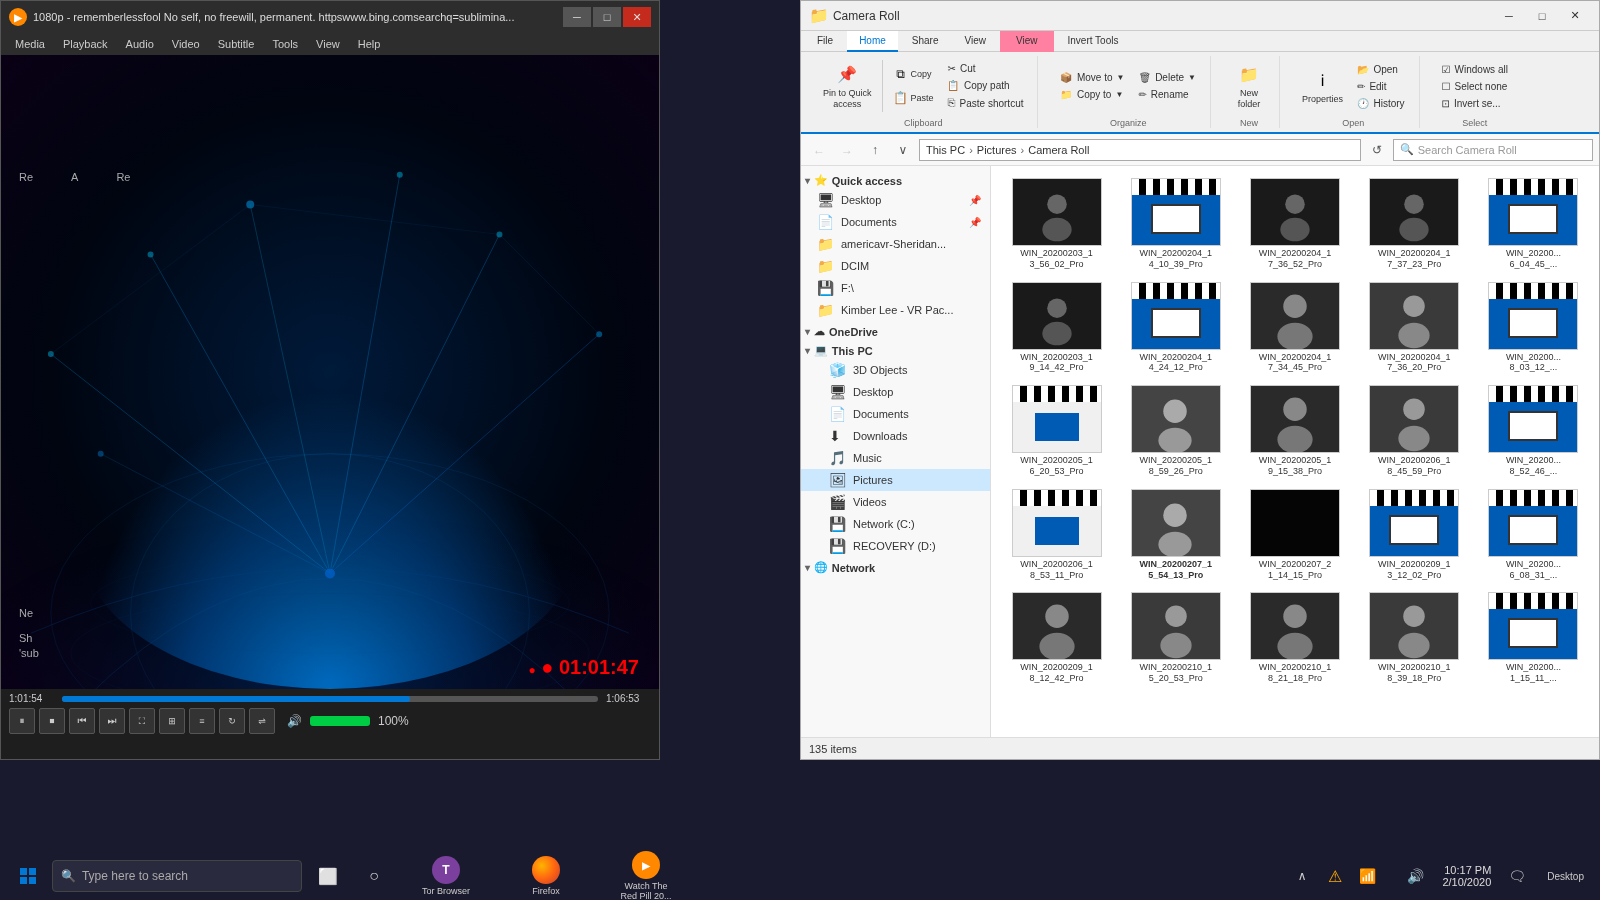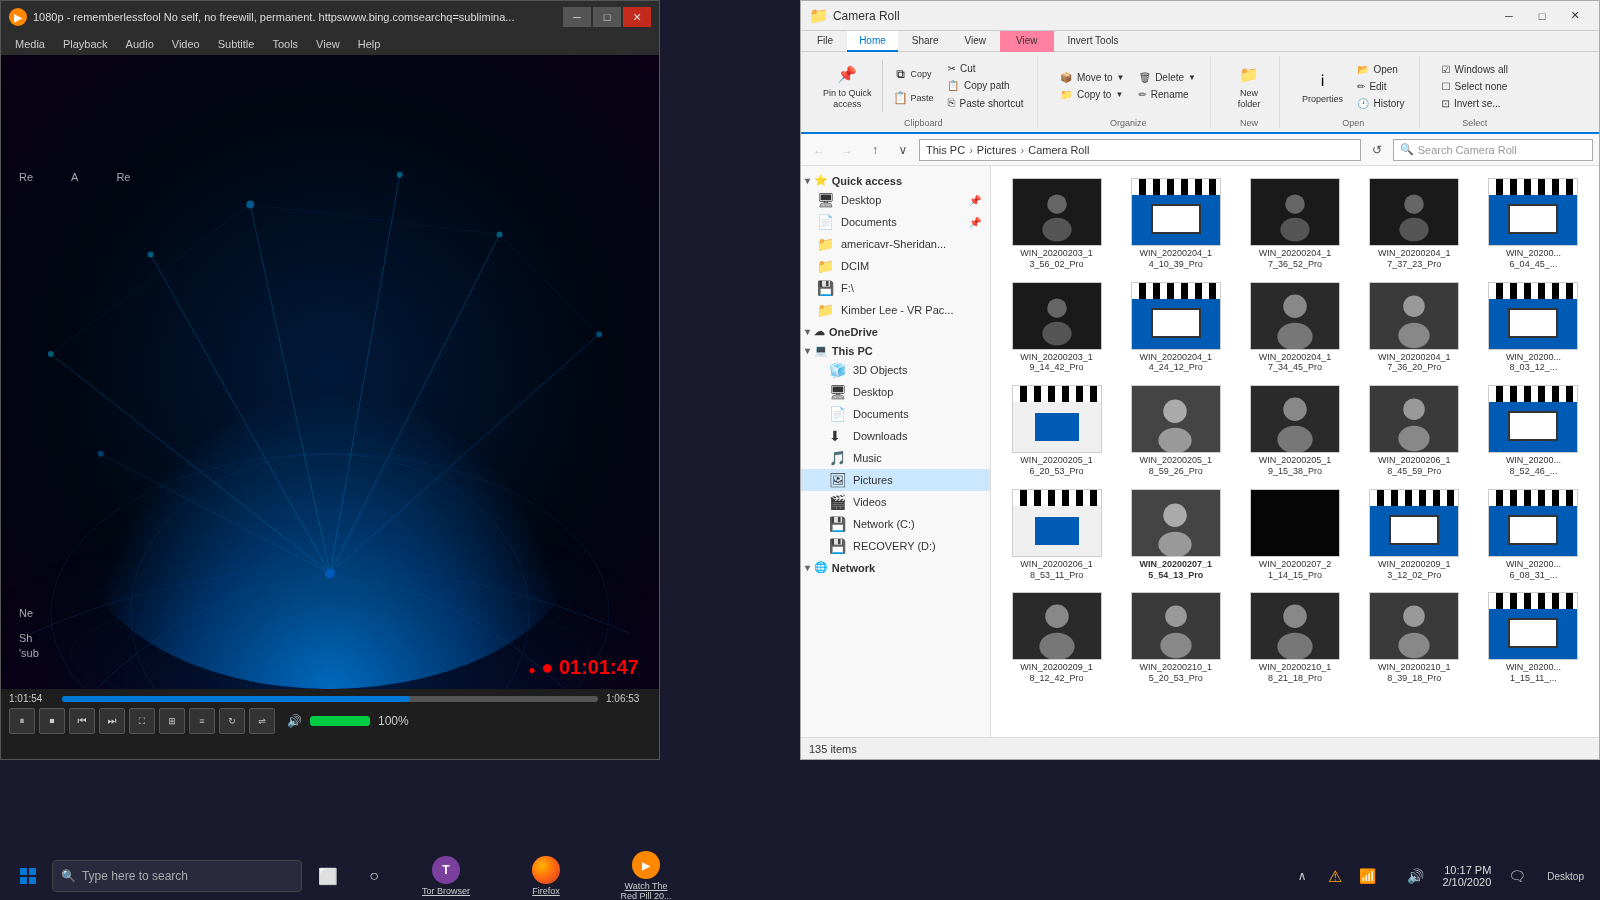--- a/index.html
+++ b/index.html
@@ -227,21 +227,20 @@
       cursor: pointer;
     }
     .taskbar-app-label {
       color: #ccc;
       font-size: 9px;
       text-align: center;
       max-width: 90px;
       overflow: hidden;
       white-space: nowrap;
       text-overflow: ellipsis;
-      text-decoration: underline;
     }
     .taskbar-spacer { flex: 1; }
     .taskbar-right {
       display: flex;
       align-items: center;
       gap: 4px;
       padding: 0 8px;
     }
     .taskbar-clock {
       color: #ddd;

